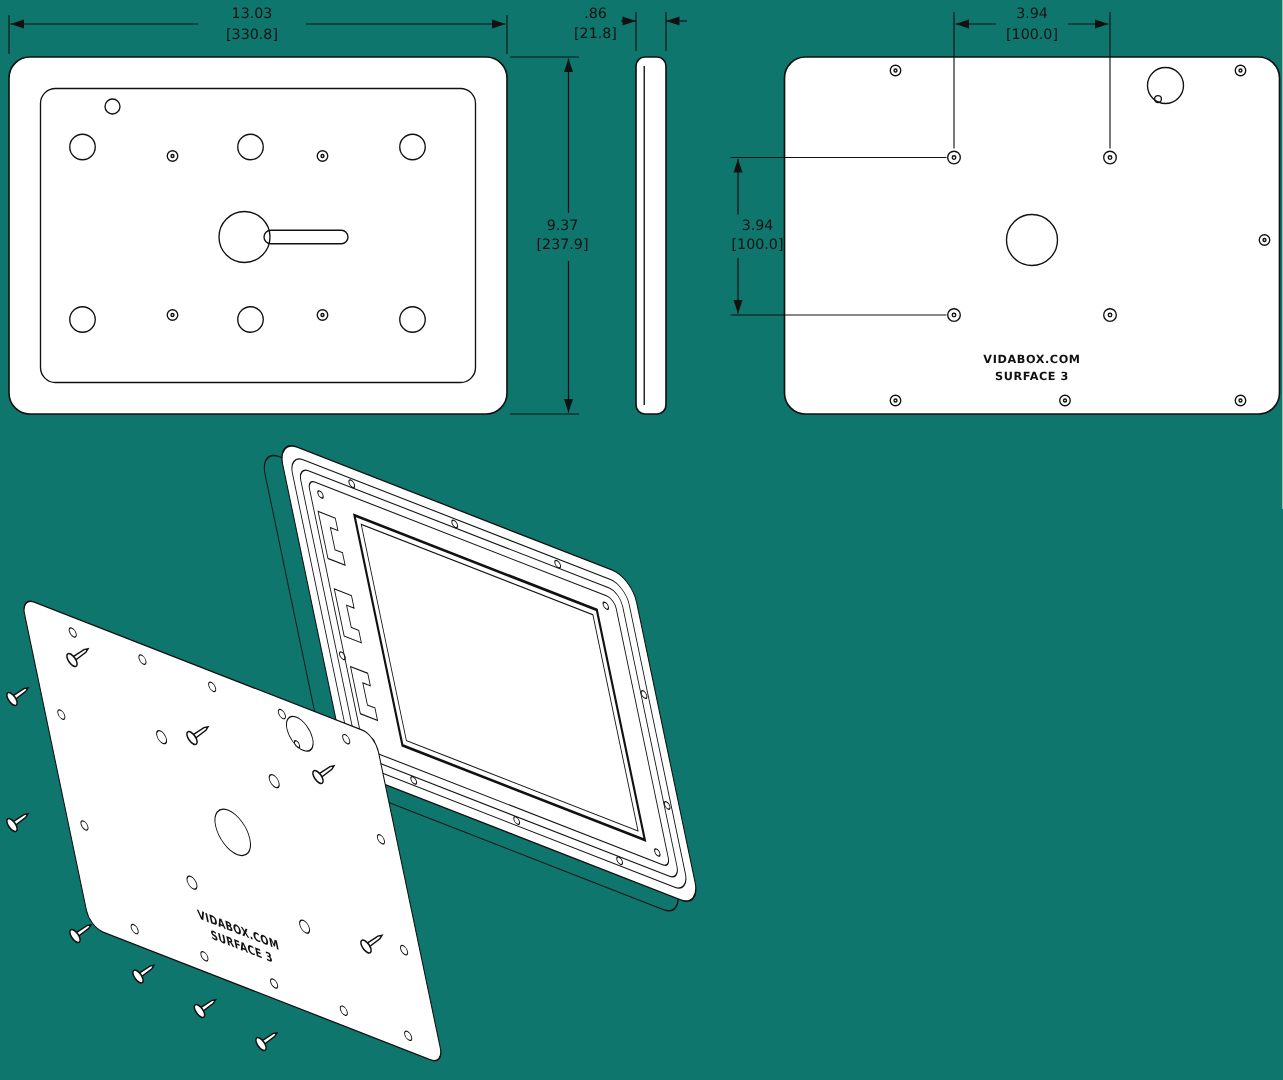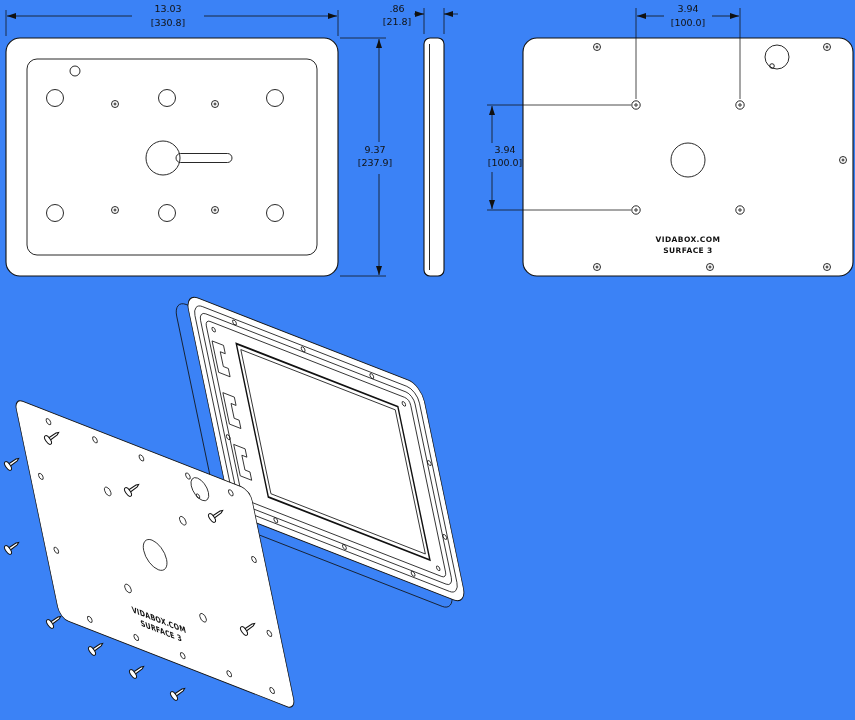--- a/index.html
+++ b/index.html
@@ -1,16 +1,16 @@
 <!DOCTYPE html>
 <html><head>
 <meta charset="utf-8">
 <style>
   html,body{margin:0;padding:0;background:#ffffff;}
-  .canvas{position:relative;width:855px;height:720px;background:#3b82f6;overflow:hidden;
+  .canvas{position:relative;width:855px;height:720px;background:#0f766e;overflow:hidden;
           font-family:"DejaVu Sans", sans-serif;}
   svg{display:block;}
   .part{fill:#ffffff;stroke:#111111;stroke-width:1.1;}
   .thin{fill:none;stroke:#111111;stroke-width:0.9;}
   .hair{fill:none;stroke:#111111;stroke-width:0.75;}
   .dimline{fill:none;stroke:#111111;stroke-width:0.8;}
   .arrow{fill:#111111;stroke:none;}
   .dimtext{font-size:9.5px;fill:#111111;text-anchor:middle;font-family:"DejaVu Sans",sans-serif;}
   .brand{font-size:7.5px;font-weight:700;fill:#111111;text-anchor:middle;letter-spacing:.4px;
          font-family:"DejaVu Sans",sans-serif;}

